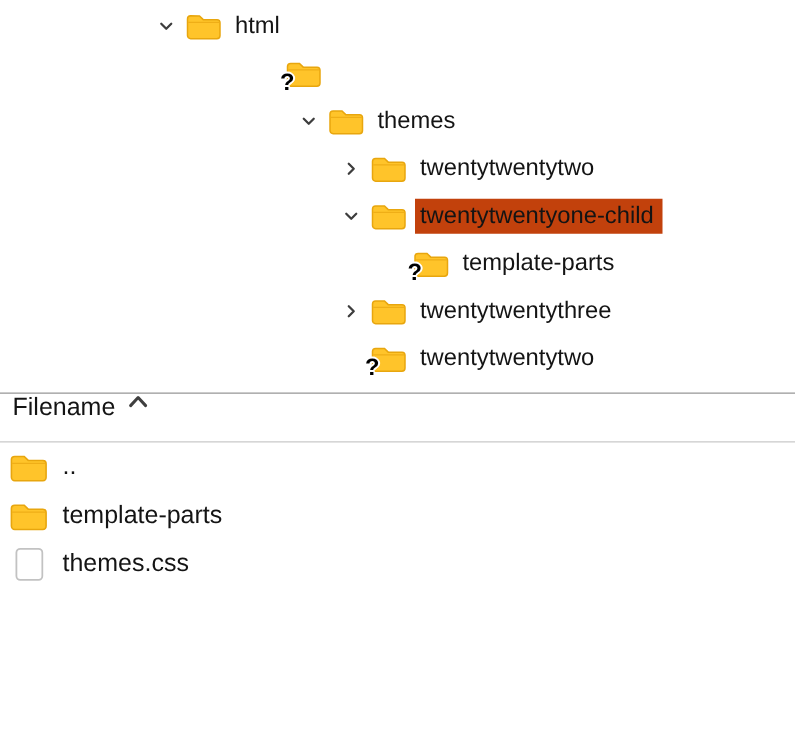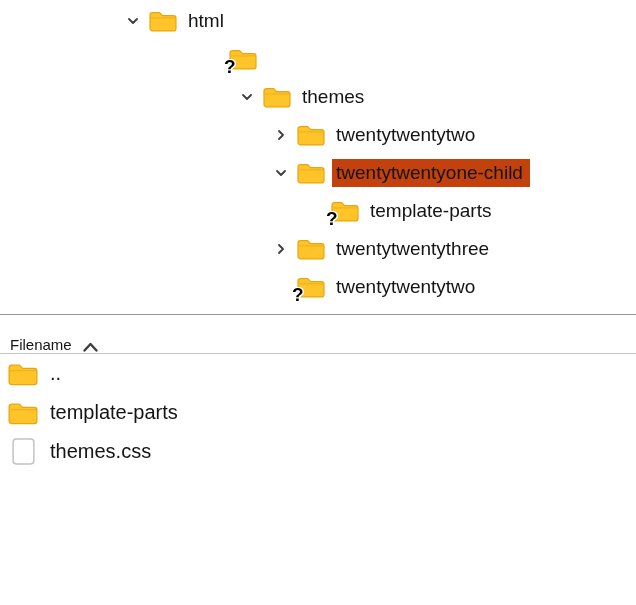--- a/index.html
+++ b/index.html
@@ -24,21 +24,21 @@
     font-weight:bold;font-size:19px;line-height:1;color:#000;
     text-shadow:-1.5px 0 #fff,1.5px 0 #fff,0 -1.5px #fff,0 1.5px #fff,
                 -1px -1px #fff,1px 1px #fff,-1px 1px #fff,1px -1px #fff;
   }
   .tree-label{font-size:19px;white-space:nowrap;padding:3px 7px 3px 4px;}
   .tree-label.selected{background:#c2410c;text-align:right;}
   
   .list-header{
     margin-top:8px;height:38px;box-sizing:content-box;
     border-top:1px solid #979797;border-bottom:1px solid #c9c9c9;
-    display:flex;align-items:flex-end;padding-left:10px;gap:10px;font-size:15px;
+    display:flex;align-items:flex-start;padding-left:10px;gap:10px;font-size:20px;
   }
   .sort-caret{display:flex;align-items:center;}
   
   .file-row{display:flex;align-items:center;height:39px;padding-left:6px;}
   .file-row .icon-wrap{width:34px;flex:0 0 34px;height:27px;margin-right:10px;
     display:flex;align-items:center;justify-content:center;}
   .file-label{font-size:20px;white-space:nowrap;}
 </style>
 </head>
 <body>

